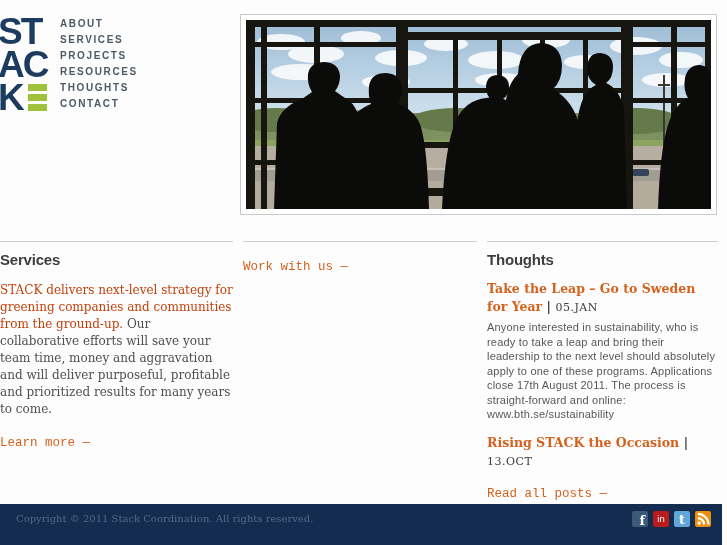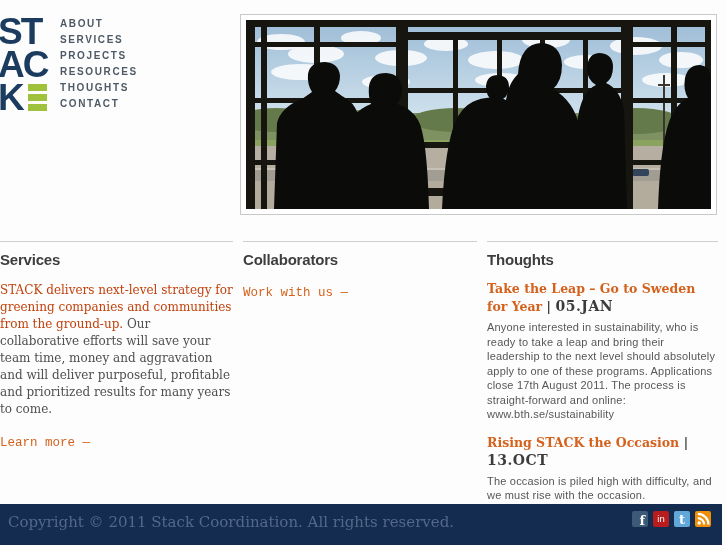--- a/index.html
+++ b/index.html
@@ -49,36 +49,36 @@
     font-size:12.5px;color:#d4611c;text-decoration:none;cursor:pointer;
   }
   
   .post{margin-top:11px;}
   .post-title{
     font-family:"DejaVu Serif",serif;font-weight:bold;font-size:12.5px;
     line-height:15px;color:#d4611c;text-decoration:none;cursor:pointer;
   }
   .post-sep{font-family:"DejaVu Serif",serif;font-weight:bold;font-size:12px;color:#3c3c3c;}
   .post-date{
-    font-family:"DejaVu Serif",serif;font-weight:bold;font-size:14px;
+    font-family:"DejaVu Serif",serif;font-weight:normal;font-size:11px;
     letter-spacing:0.5px;color:#3c3c3c;
   }
   .post-body{
     margin:5px 0 0 0;font-size:11px;line-height:14.5px;color:#575757;
     letter-spacing:0.2px;
   }
   .post-link{color:#575757;text-decoration:none;cursor:pointer;text-align:center;}
   
   .footer{
     position:absolute;left:0;top:504px;width:722px;height:41px;
     background:#132c50;
   }
   .copyright{
-    position:absolute;left:8px;top:9px;
-    font-family:"DejaVu Serif",serif;font-size:15px;color:#54688a;
+    position:absolute;left:16px;top:9px;
+    font-family:"DejaVu Serif",serif;font-size:10px;color:#54688a;
   }
   .social{position:absolute;left:632px;top:7px;display:flex;}
   .sicon{
     width:16px;height:16px;border-radius:2px;margin-right:5px;
     color:#fff;text-align:center;cursor:pointer;overflow:hidden;
     font-family:"DejaVu Serif",serif;
   }
   .fb{background:#3c5a78;font-weight:bold;font-size:13px;line-height:19px;text-align:right;padding-right:3px;box-sizing:border-box;}
   .li{background:#b91c1c;font-weight:normal;font-size:9.5px;line-height:16px;font-family:"Liberation Sans",sans-serif;}
   .tw{background:#62a7d9;font-weight:bold;font-size:13px;line-height:17px;}
@@ -196,39 +196,37 @@
 
 <div class="cols">
 
   <div class="col col1">
     <h2>Services</h2>
     <p class="body"><span class="lead">STACK delivers next-level strategy for greening companies and communities from the ground-up.</span><span> Our collaborative efforts will save your team time, money and aggravation and will deliver purposeful, profitable and prioritized results for many years to come.</span></p>
     <a class="more">Learn more —</a>
   </div>
 
   <div class="col col2">
-    <h2>Collaborators</h2>
     <a class="more">Work with us —</a>
   </div>
 
   <div class="col col3">
     <h2>Thoughts</h2>
 
     <div class="post">
       <a class="post-title">Take the Leap – Go to Sweden for Year</a>
       <span class="post-sep">|</span>
       <span class="post-date">05.JAN</span>
       <p class="post-body"><span>Anyone interested in sustainability, who is ready to take a leap and bring their leadership to the next level should absolutely apply to one of these programs. Applications close 17th August 2011. The process is straight-forward and online: </span><a class="post-link">www.bth.se/sustainability</a></p>
     </div>
 
     <div class="post">
       <a class="post-title">Rising STACK the Occasion</a>
       <span class="post-sep">|</span>
       <span class="post-date">13.OCT</span>
-      <p class="post-body">The occasion is piled high with difficulty, and we must rise with the occasion.</p>
     </div>
 
     <a class="more">Read all posts —</a>
   </div>
 </div>
 
 <div class="footer">
   <div class="copyright">Copyright © 2011 Stack Coordination. All rights reserved.</div>
   <div class="social">
     <div class="sicon fb">f</div>

